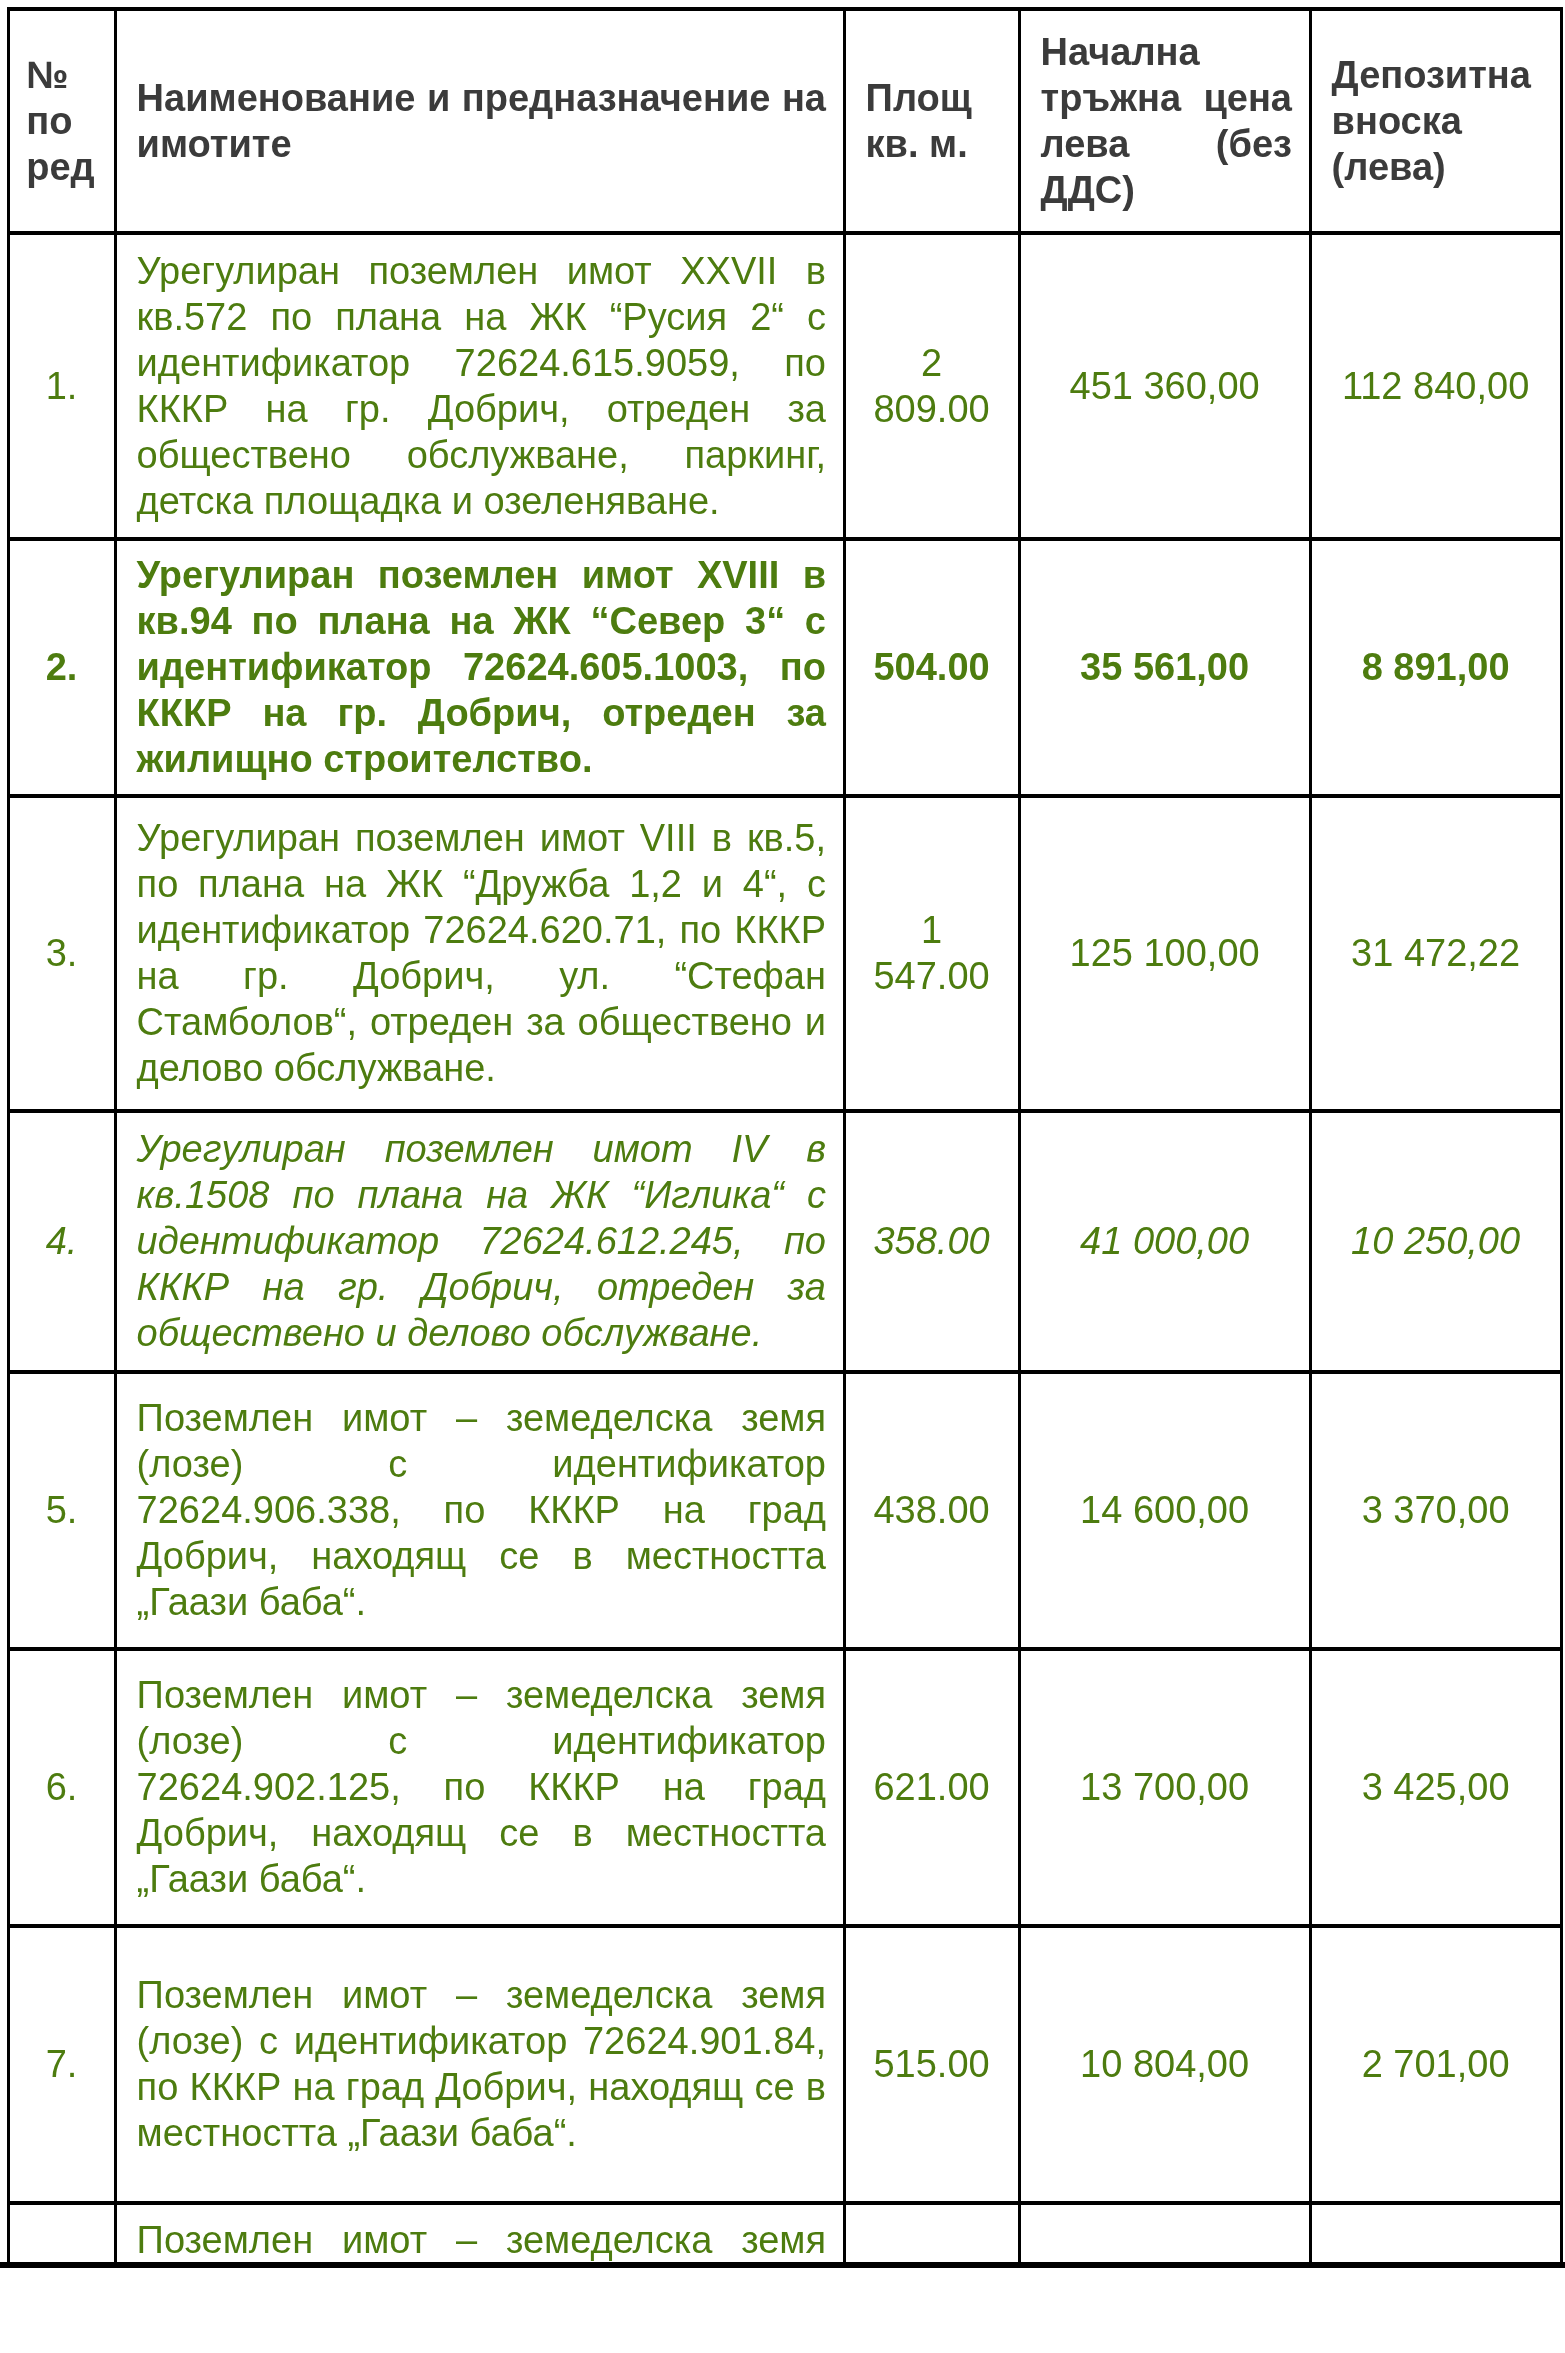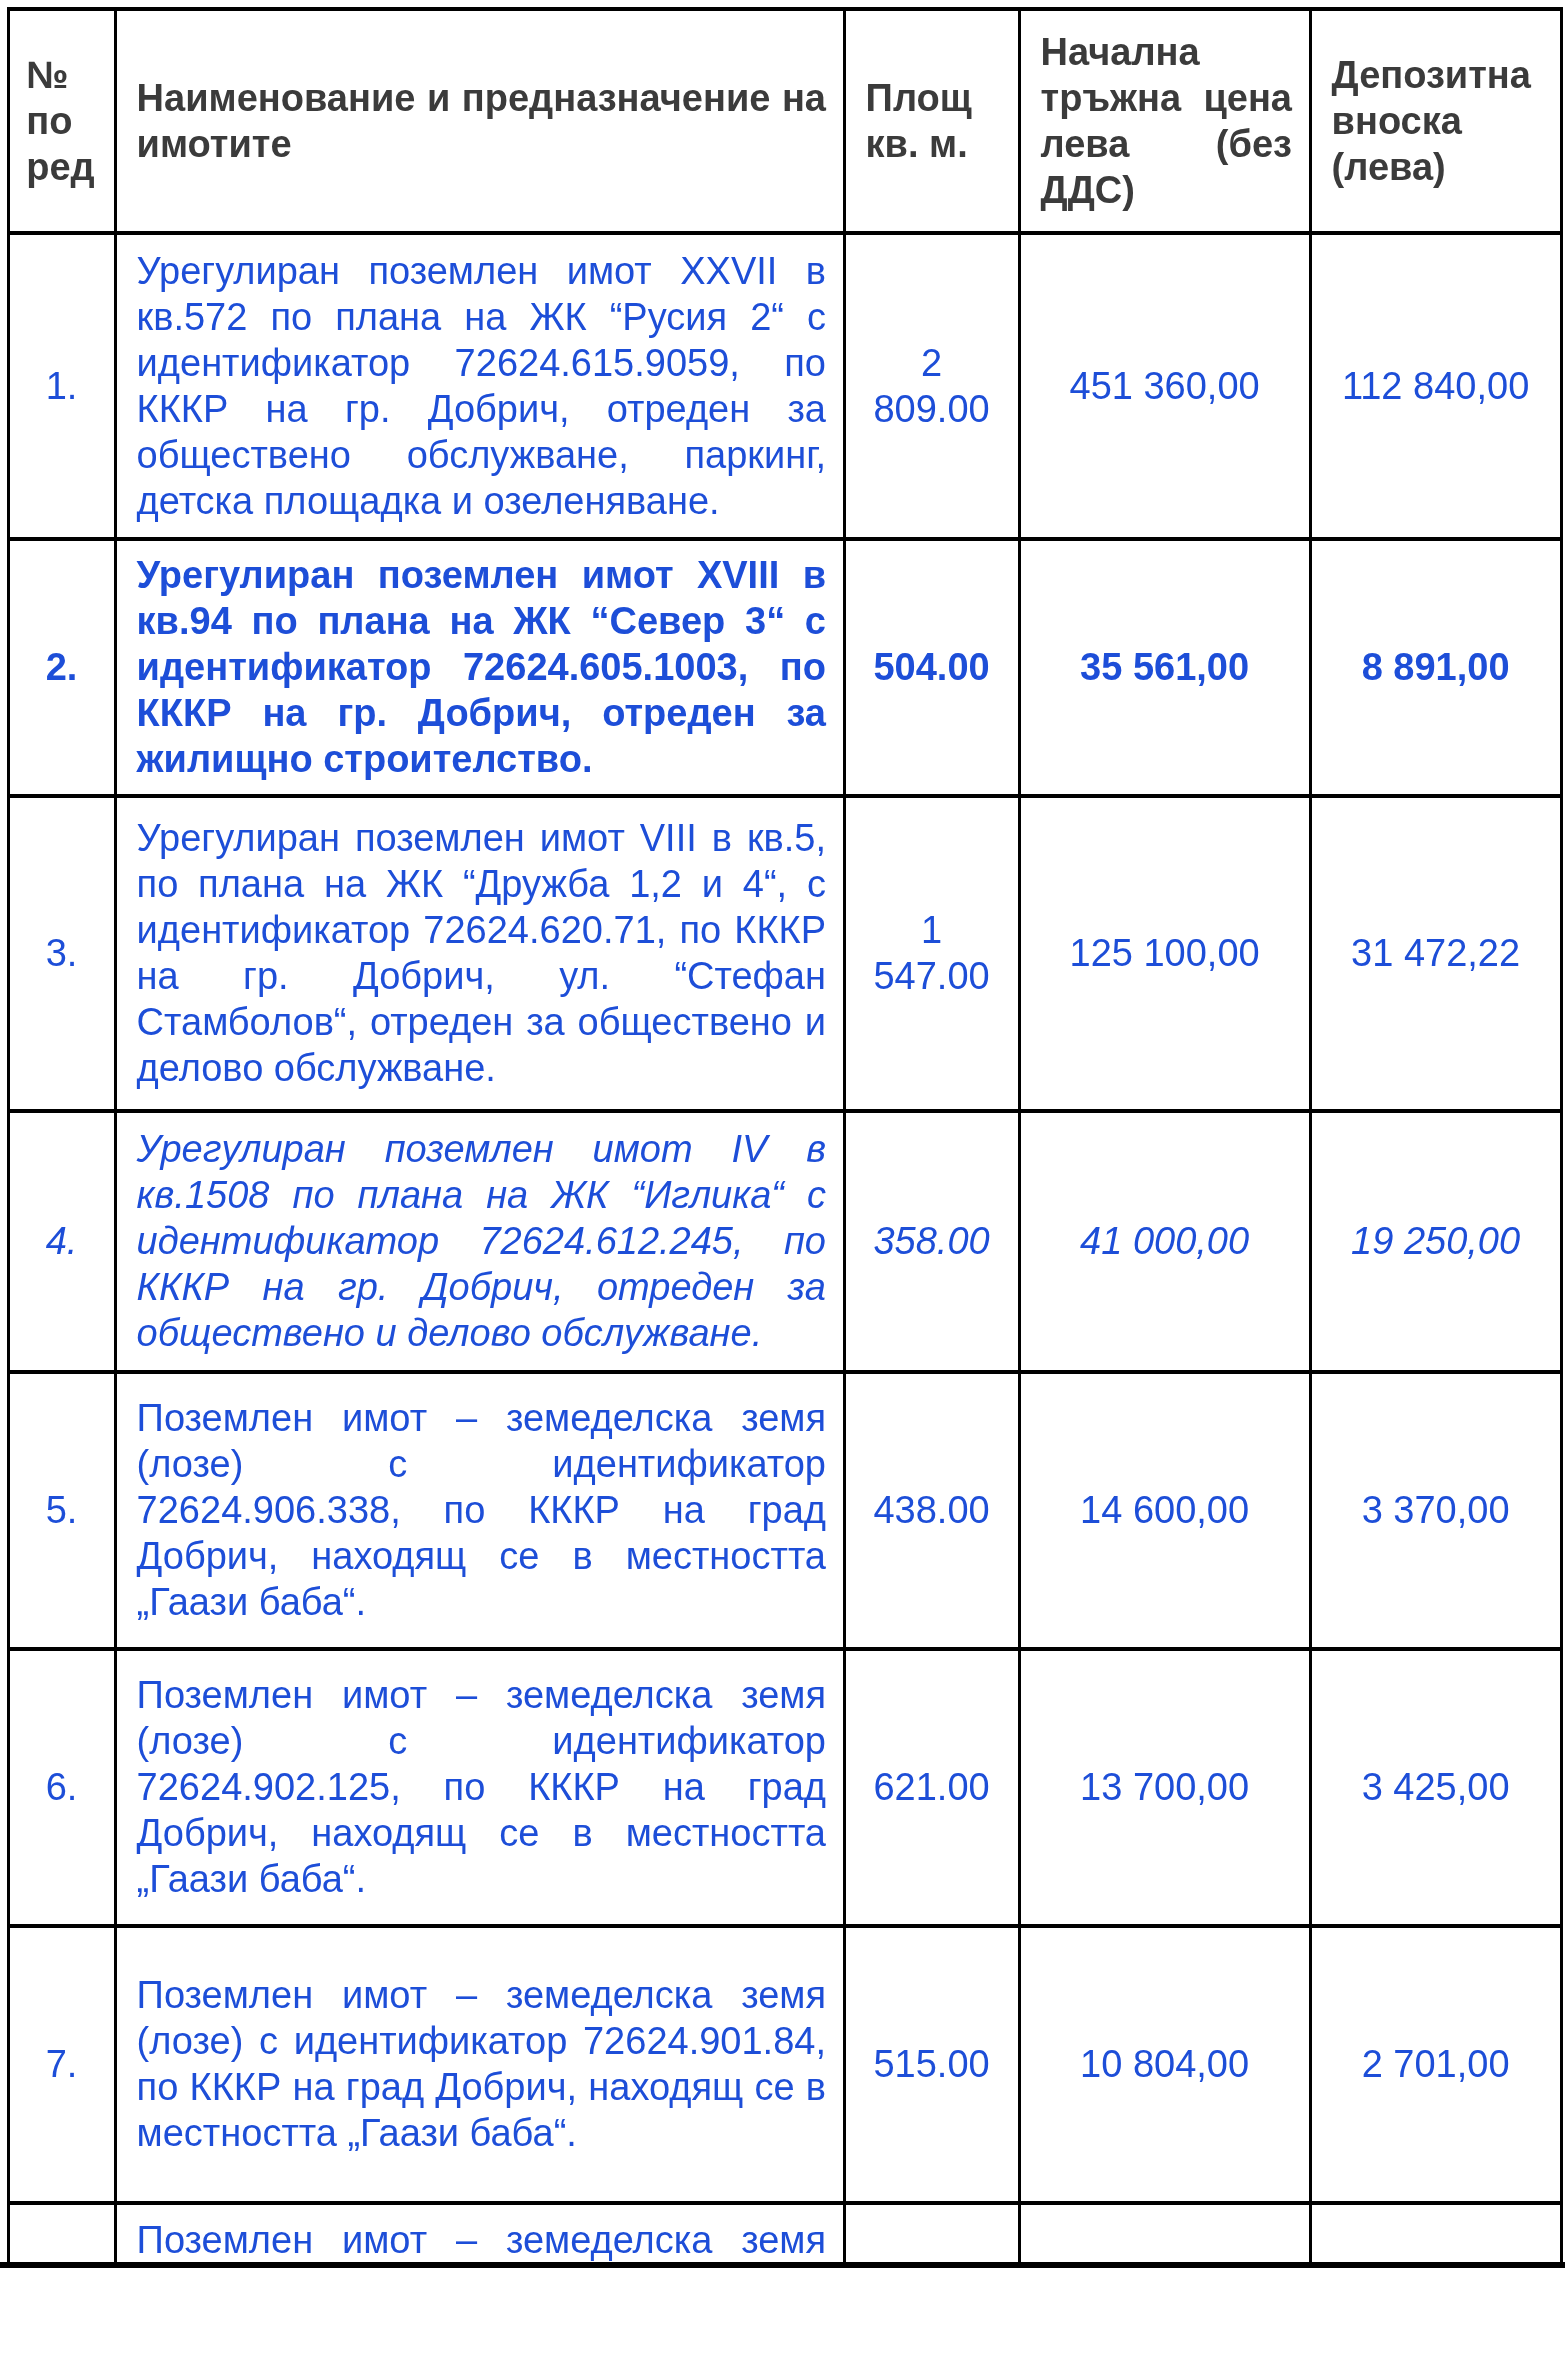--- a/index.html
+++ b/index.html
@@ -37,21 +37,21 @@
   }
   th {
     font-weight: bold;
     color: #3b3b3b;
     text-align: justify;
     padding: 13.3px 16.6px 13.3px 20px;
     height: 224px;
   }
   th.h-num { padding: 13.3px 10px 13.3px 16.6px; }
   td {
-    color: #1d4ed8;
+    color: #4d7c0f;
     font-weight: normal;
   }
   td.name {
     text-align: justify;
     padding: 11.6px 16.6px 11.6px 20px;
   }
   td.num, td.area, td.price, td.deposit {
     text-align: center;
     padding: 8.3px 6.6px;
   }
@@ -115,21 +115,21 @@
         <td class="area">1
 547.00</td>
         <td class="price">125 100,00</td>
         <td class="deposit">31 472,22</td>
       </tr>
       <tr>
         <td class="num">4.</td>
         <td class="name">Урегулиран поземлен имот IV в кв.1508 по плана на ЖК “Иглика“ с идентификатор 72624.612.245, по КККР на гр. Добрич, отреден за обществено и делово обслужване.</td>
         <td class="area">358.00</td>
         <td class="price">41 000,00</td>
-        <td class="deposit">19 250,00</td>
+        <td class="deposit">10 250,00</td>
       </tr>
       <tr>
         <td class="num">5.</td>
         <td class="name">Поземлен имот – земеделска земя (лозе) с идентификатор 72624.906.338, по КККР на град Добрич, находящ се в местността „Гаази баба“.</td>
         <td class="area">438.00</td>
         <td class="price">14 600,00</td>
         <td class="deposit">3 370,00</td>
       </tr>
       <tr>
         <td class="num">6.</td>

